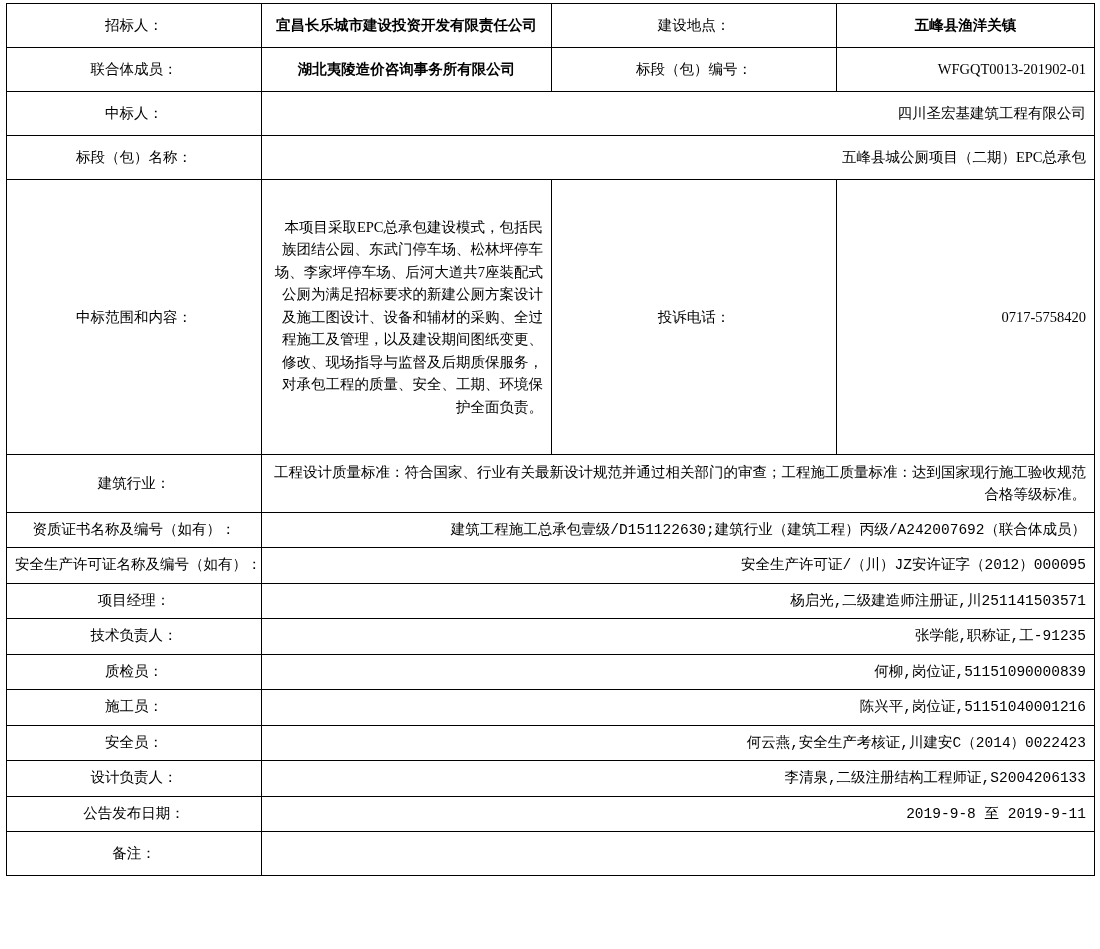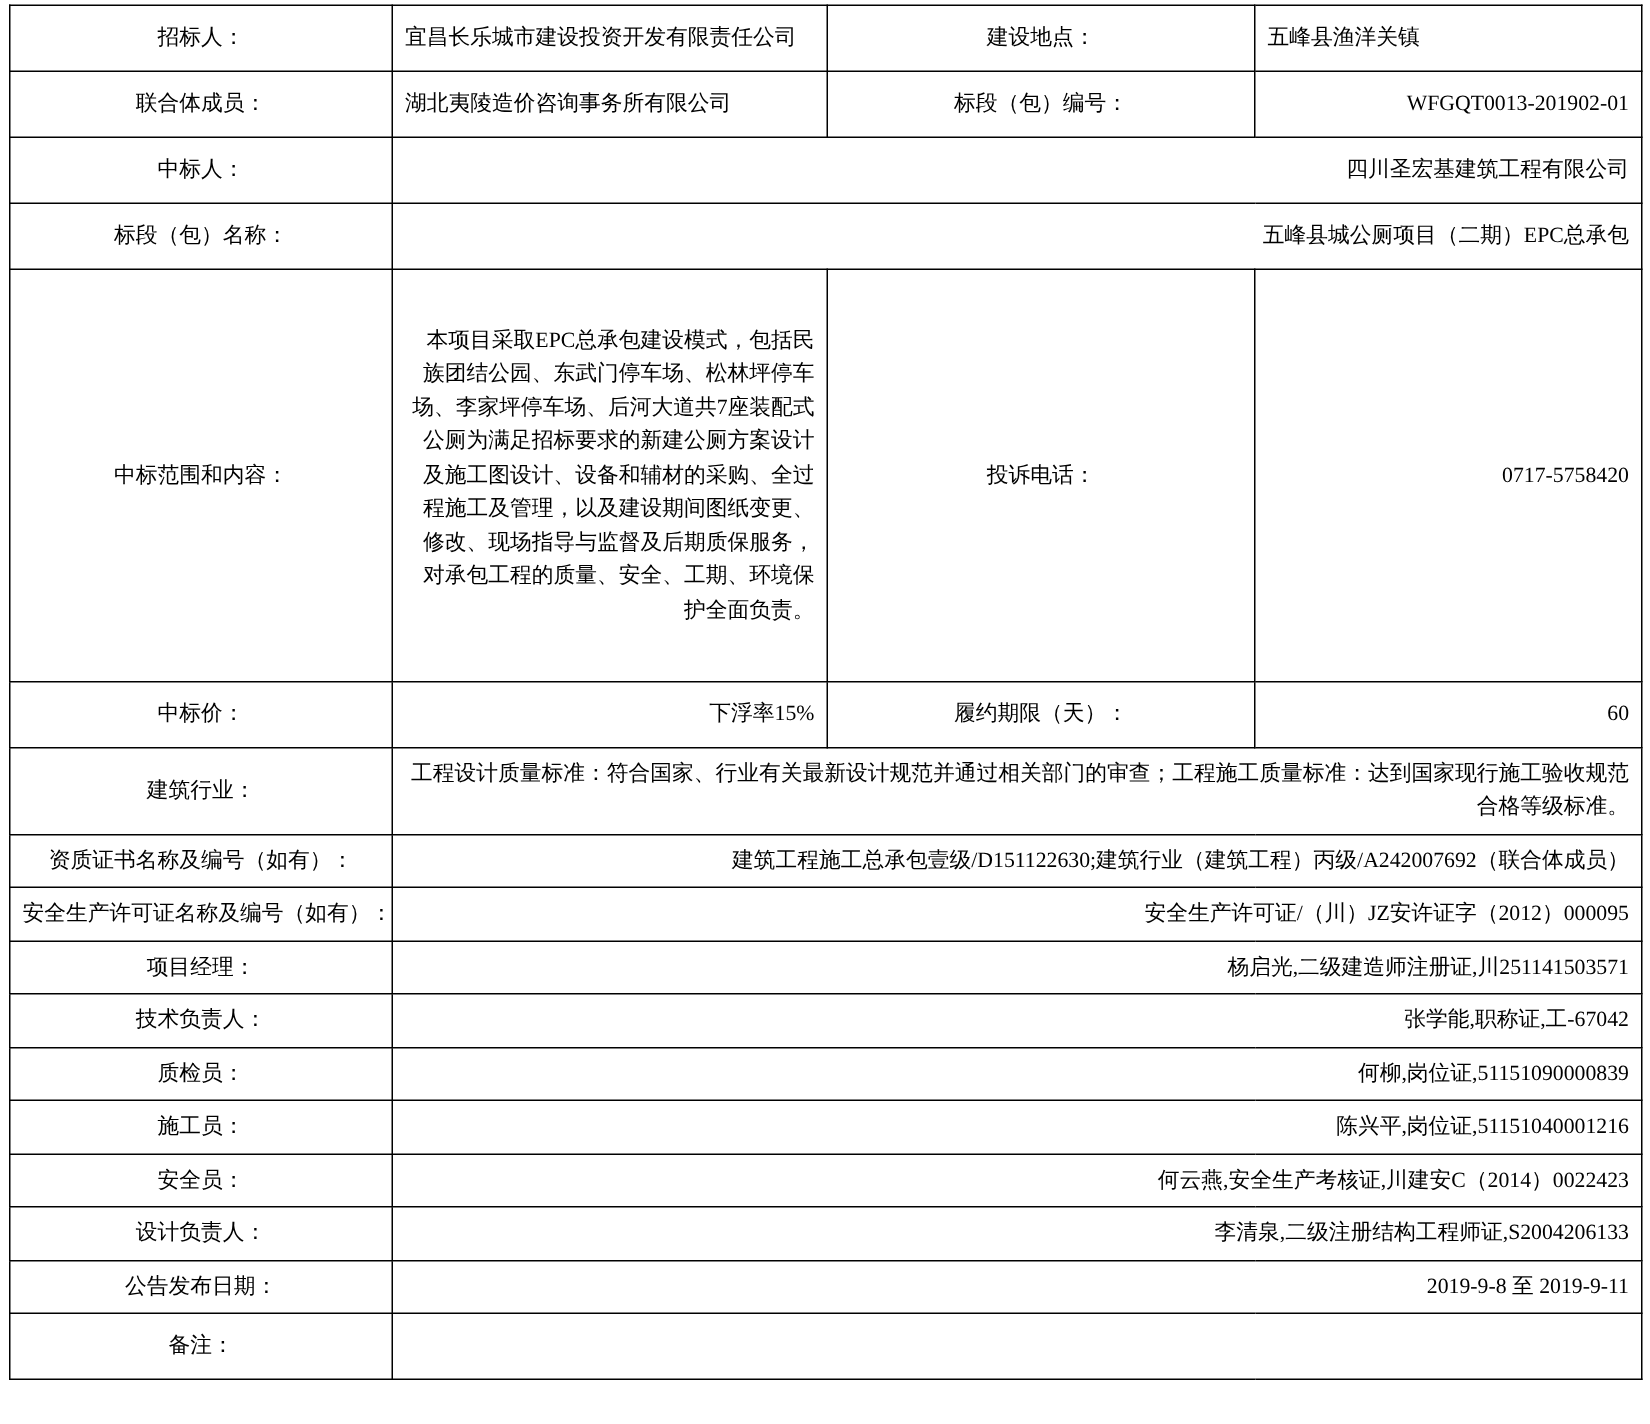--- a/index.html
+++ b/index.html
@@ -33,32 +33,34 @@
     word-wrap: break-word;
   }
   .lbl {
     text-align: center;
     white-space: nowrap;
   }
   .val {
     text-align: right;
   }
   .val-center {
-    text-align: left;
+    text-align: center;
+    font-weight: bold;
   }
   .scope-cell {
     vertical-align: middle;
     line-height: 1.62;
     padding: 8px 10px;
   }
   .tall {
     height: 275px;
   }
   .row-h {
     height: 34px;
+    font-family: Liberation Mono, monospace;
   }
   .row-h2 {
     height: 44px;
   }
 </style>
 </head>
 <body>
 
 <div class="sheet">
   <table class="bid-table">
@@ -89,44 +91,38 @@
         <td class="lbl">标段（包）名称：</td>
         <td class="val" colspan="3">五峰县城公厕项目（二期）EPC总承包</td>
       </tr>
       <tr class="tall">
         <td class="lbl">中标范围和内容：</td>
         <td class="val scope-cell">本项目采取EPC总承包建设模式，包括民族团结公园、东武门停车场、松林坪停车场、李家坪停车场、后河大道共7座装配式公厕为满足招标要求的新建公厕方案设计及施工图设计、设备和辅材的采购、全过程施工及管理，以及建设期间图纸变更、修改、现场指导与监督及后期质保服务，对承包工程的质量、安全、工期、环境保护全面负责。</td>
         <td class="lbl">投诉电话：</td>
         <td class="val">0717-5758420</td>
       </tr>
       <tr class="row-h2">
-        <td class="lbl">中标价：</td>
-        <td class="val">下浮率15%</td>
-        <td class="lbl">履约期限（天）：</td>
-        <td class="val">60</td>
-      </tr>
-      <tr class="row-h2">
         <td class="lbl">建筑行业：</td>
         <td class="val" colspan="3">工程设计质量标准：符合国家、行业有关最新设计规范并通过相关部门的审查；工程施工质量标准：达到国家现行施工验收规范合格等级标准。</td>
       </tr>
       <tr class="row-h">
         <td class="lbl">资质证书名称及编号（如有）：</td>
         <td class="val" colspan="3">建筑工程施工总承包壹级/D151122630;建筑行业（建筑工程）丙级/A242007692（联合体成员）</td>
       </tr>
       <tr class="row-h">
         <td class="lbl">安全生产许可证名称及编号（如有）：</td>
         <td class="val" colspan="3">安全生产许可证/（川）JZ安许证字（2012）000095</td>
       </tr>
       <tr class="row-h">
         <td class="lbl">项目经理：</td>
         <td class="val" colspan="3">杨启光,二级建造师注册证,川251141503571</td>
       </tr>
       <tr class="row-h">
         <td class="lbl">技术负责人：</td>
-        <td class="val" colspan="3">张学能,职称证,工-67042</td>
+        <td class="val" colspan="3">张学能,职称证,工-91235</td>
       </tr>
       <tr class="row-h">
         <td class="lbl">质检员：</td>
         <td class="val" colspan="3">何柳,岗位证,51151090000839</td>
       </tr>
       <tr class="row-h">
         <td class="lbl">施工员：</td>
         <td class="val" colspan="3">陈兴平,岗位证,51151040001216</td>
       </tr>
       <tr class="row-h">

